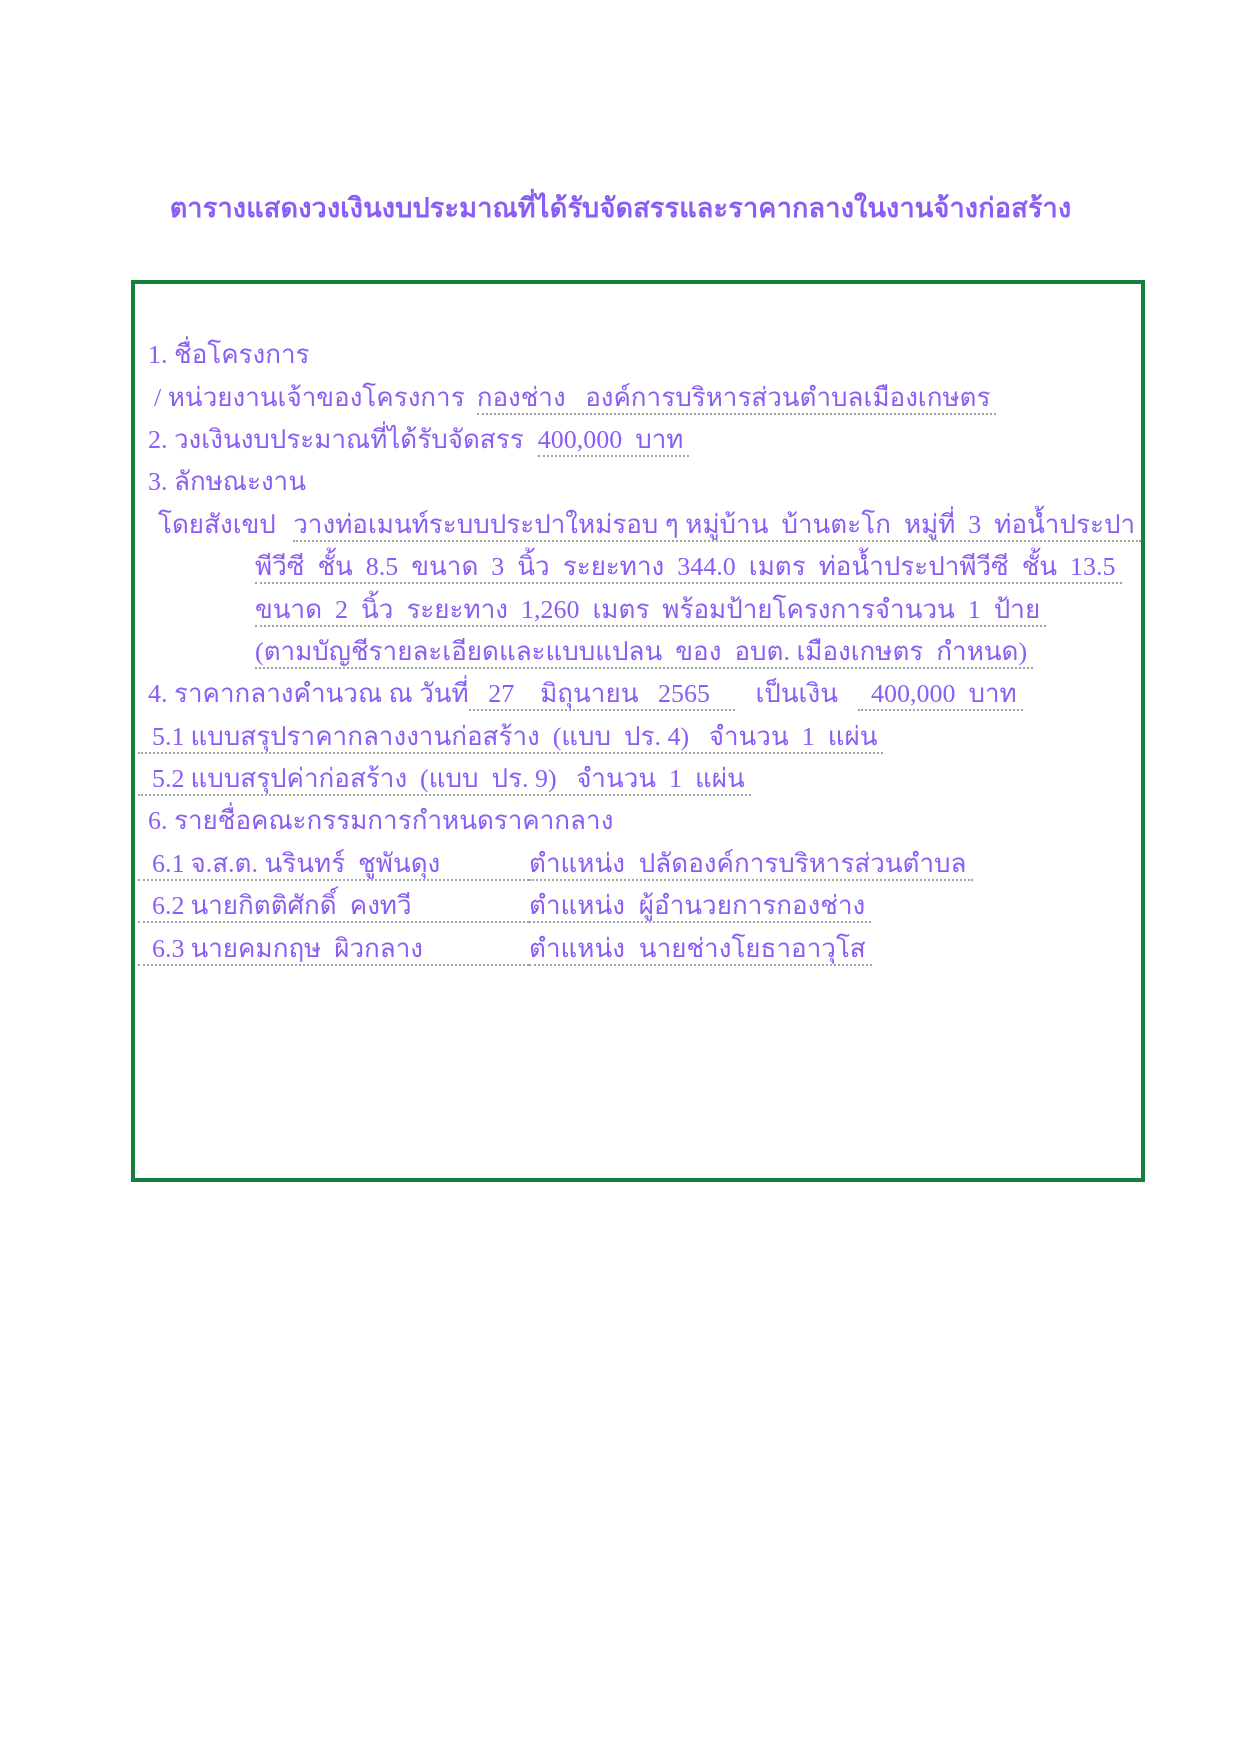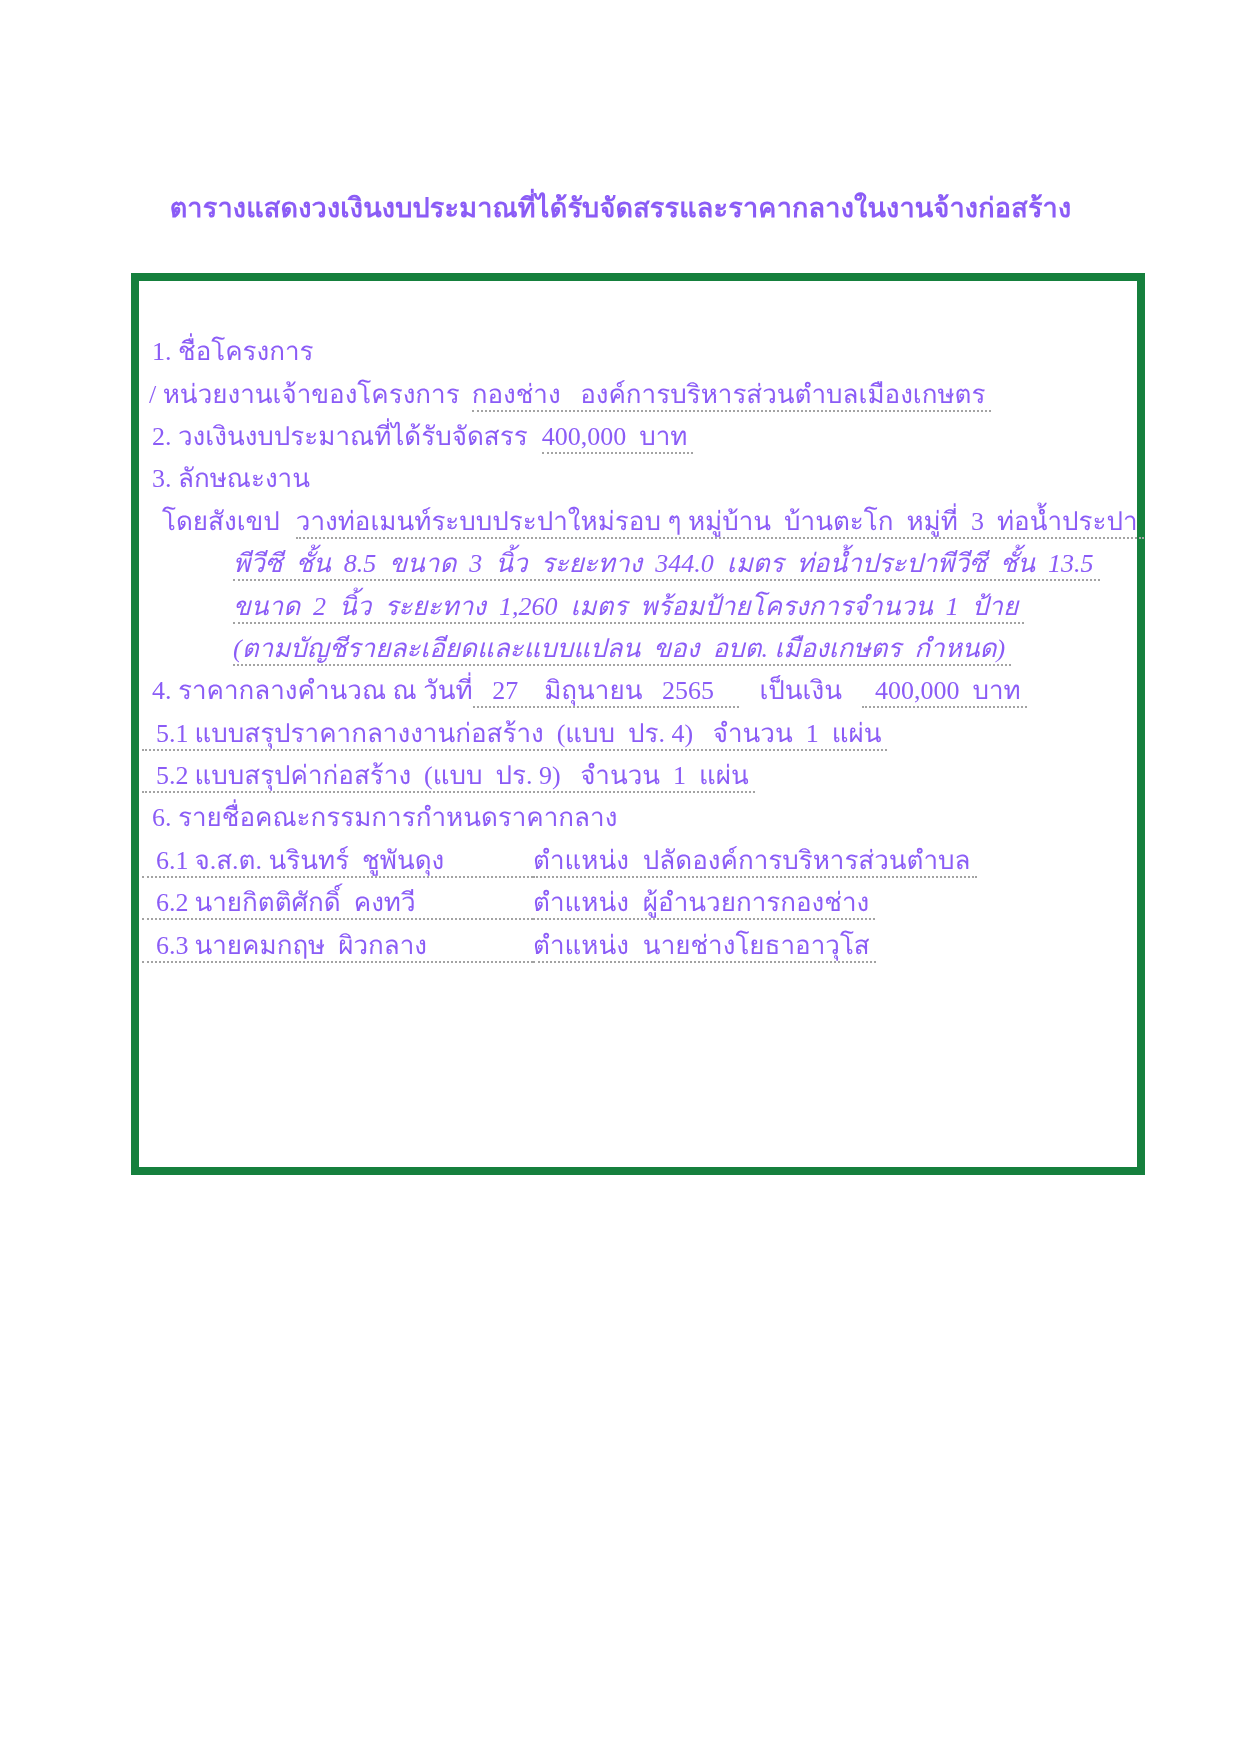--- a/index.html
+++ b/index.html
@@ -18,24 +18,24 @@
     left: 0;
     width: 100%;
     text-align: center;
     font-weight: bold;
     font-size: 27px;
     letter-spacing: 0.2px;
   }
   .box {
     position: absolute;
     left: 131px;
-    top: 273px;
+    top: 280px;
     width: 1014px;
     height: 902px;
-    border: 8px solid #15803d;
+    border: 4px solid #15803d;
     box-sizing: border-box;
     padding-top: 50px;
   }
   .row {
     display: flex;
     align-items: center;
     height: 42.4px;
     padding-left: 13px;
     font-size: 26px;
   }
@@ -43,24 +43,24 @@
     line-height: 34px;
     height: 34px;
     white-space: pre;
     box-sizing: border-box;
   }
   .u { border-bottom: 2px dotted #a3a3a3; padding-right: 6px; }
   .gap14 { margin-left: 14px; }
   .gap12 { margin-left: 12px; }
   .gap4  { margin-left: 20px; font-family: Liberation Serif, serif; }
   .inner-gap { margin-left: 6px; }
-  .r-sub1b   { padding-left: 10px; }
+  .r-sub1b   { padding-left: 19px; }
   .r-brief   { padding-left: 23px; gap: 16px; }
   .brief-label { width: 160px; }
-  .r-para    { padding-left: 94px; font-style: italic; }
+  .r-para    { padding-left: 120px; }
   .r-dotfull { padding-left: 3px; }
   .lead-pad  { padding-left: 14px; }
   .name-cell { width: 391px; }
   .pos-cell  { }
 </style>
 </head>
 <body>
 
 <div class="page">
 

